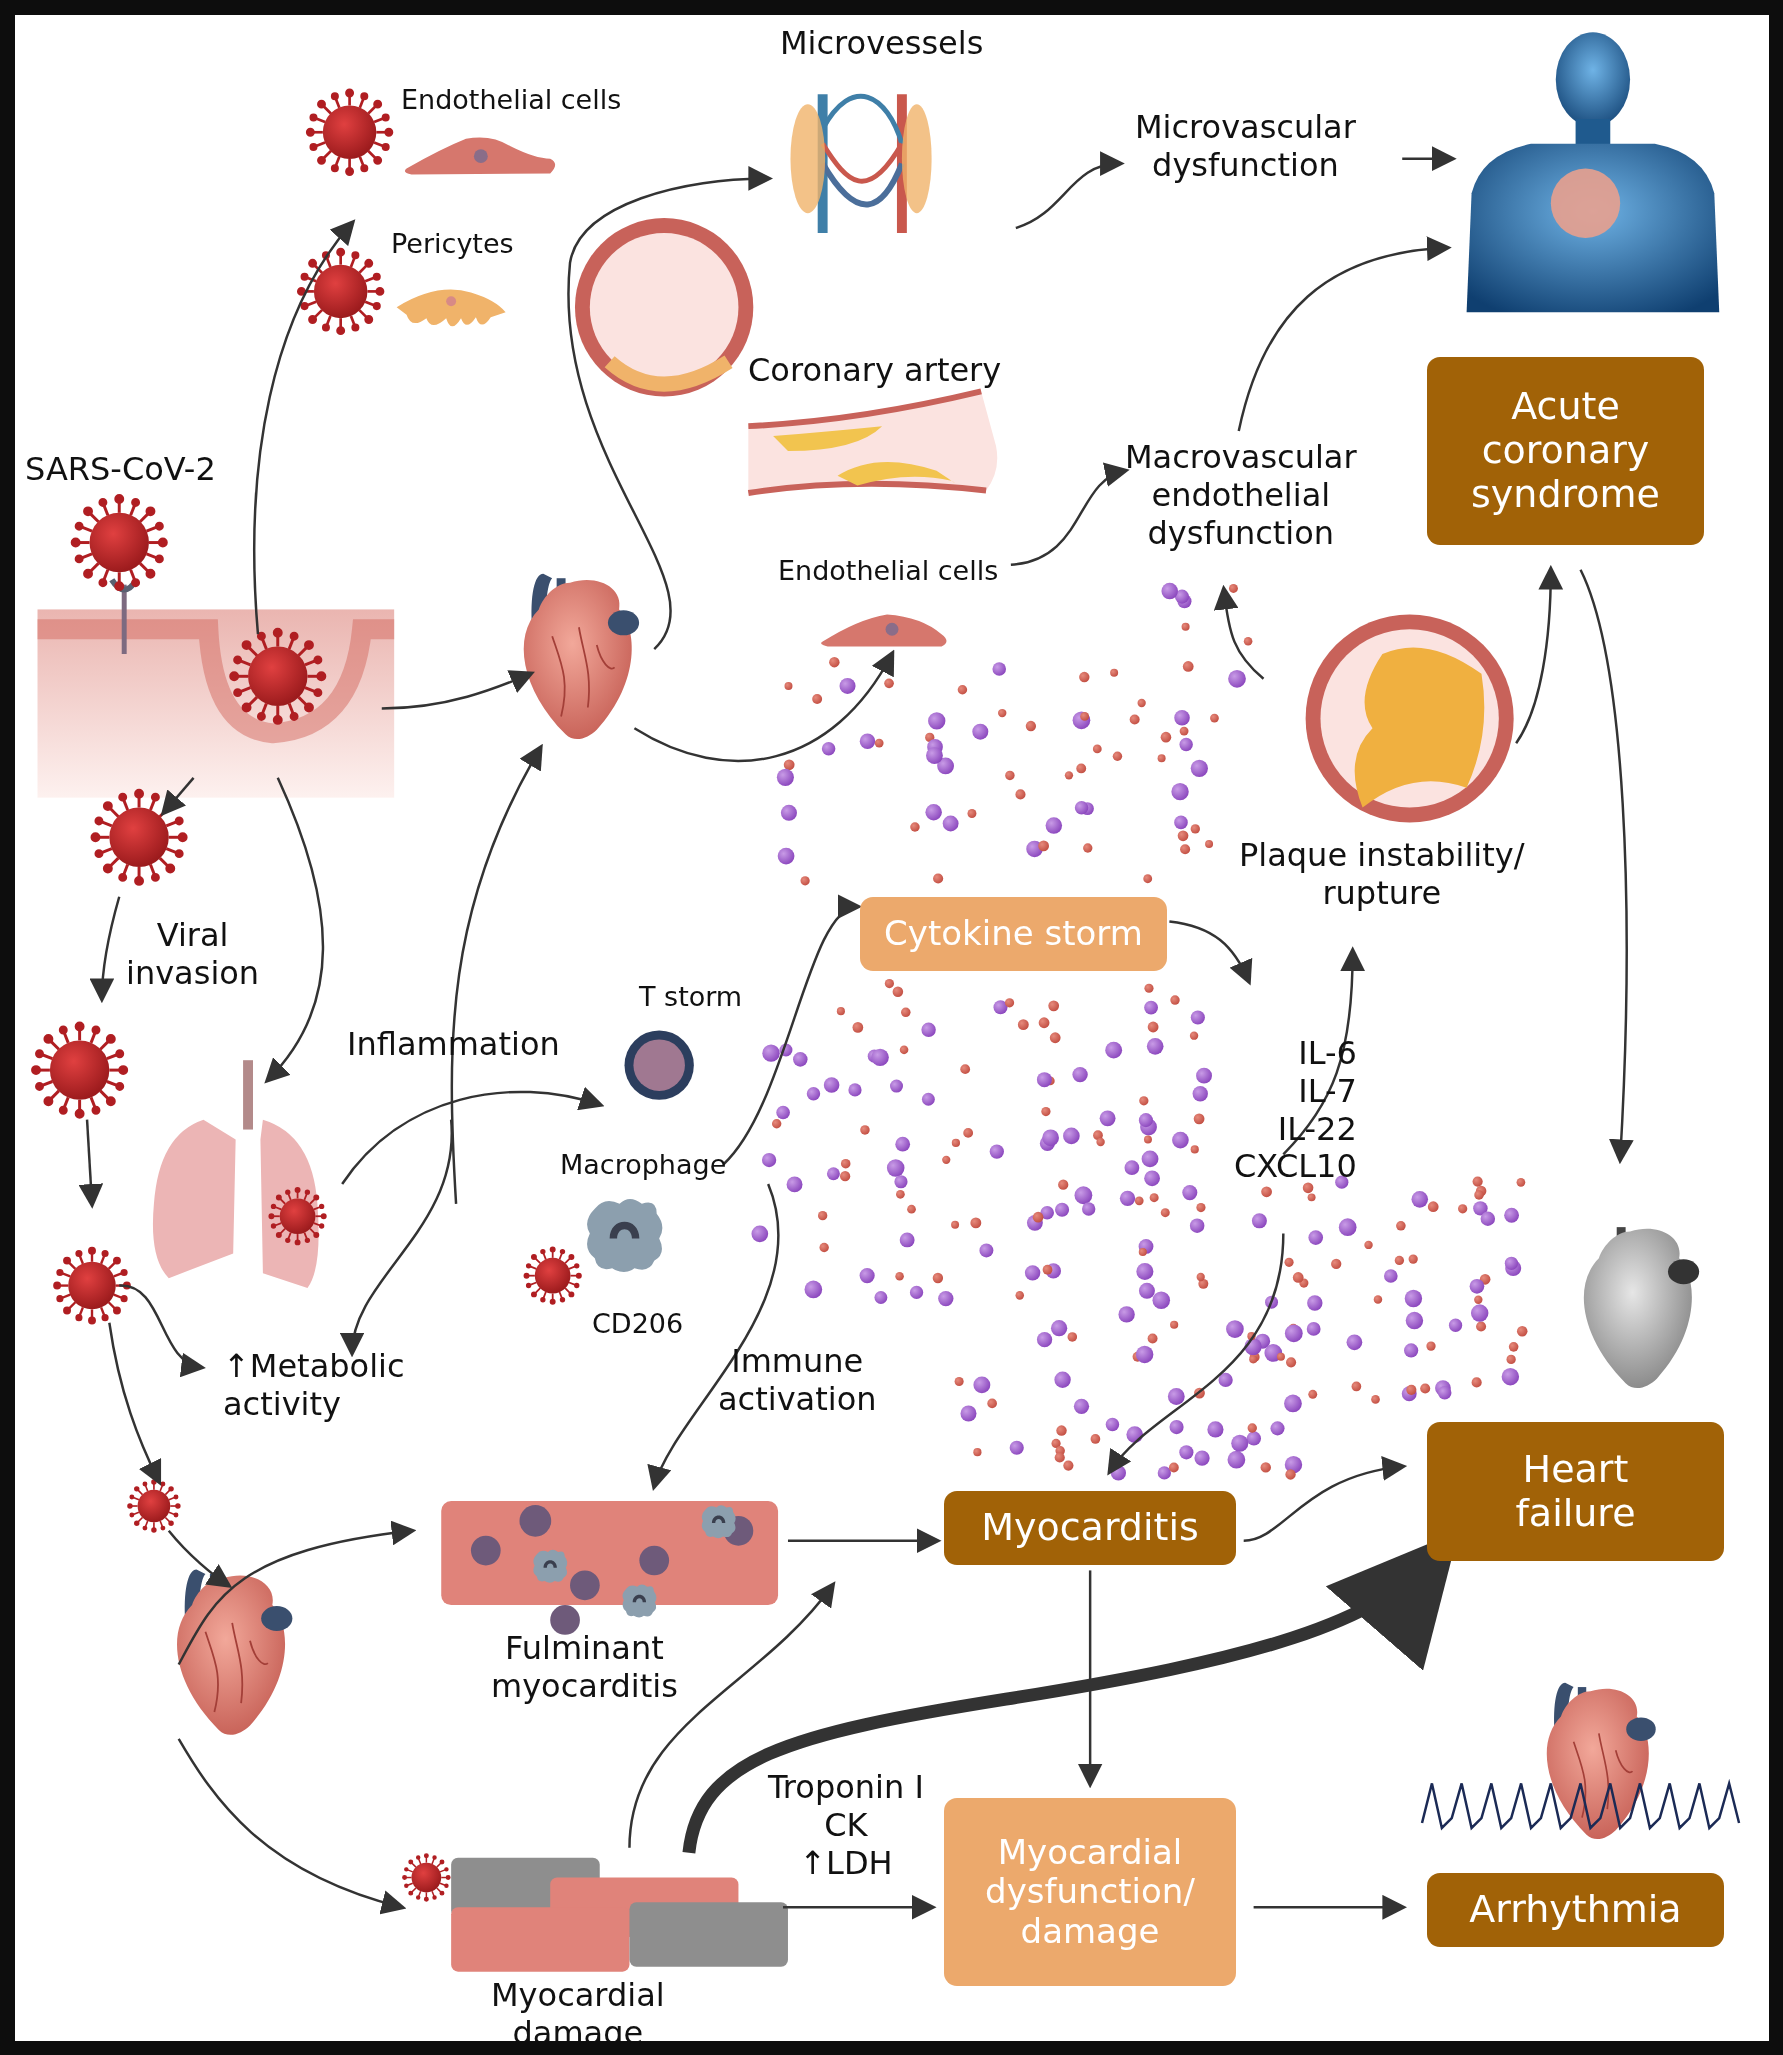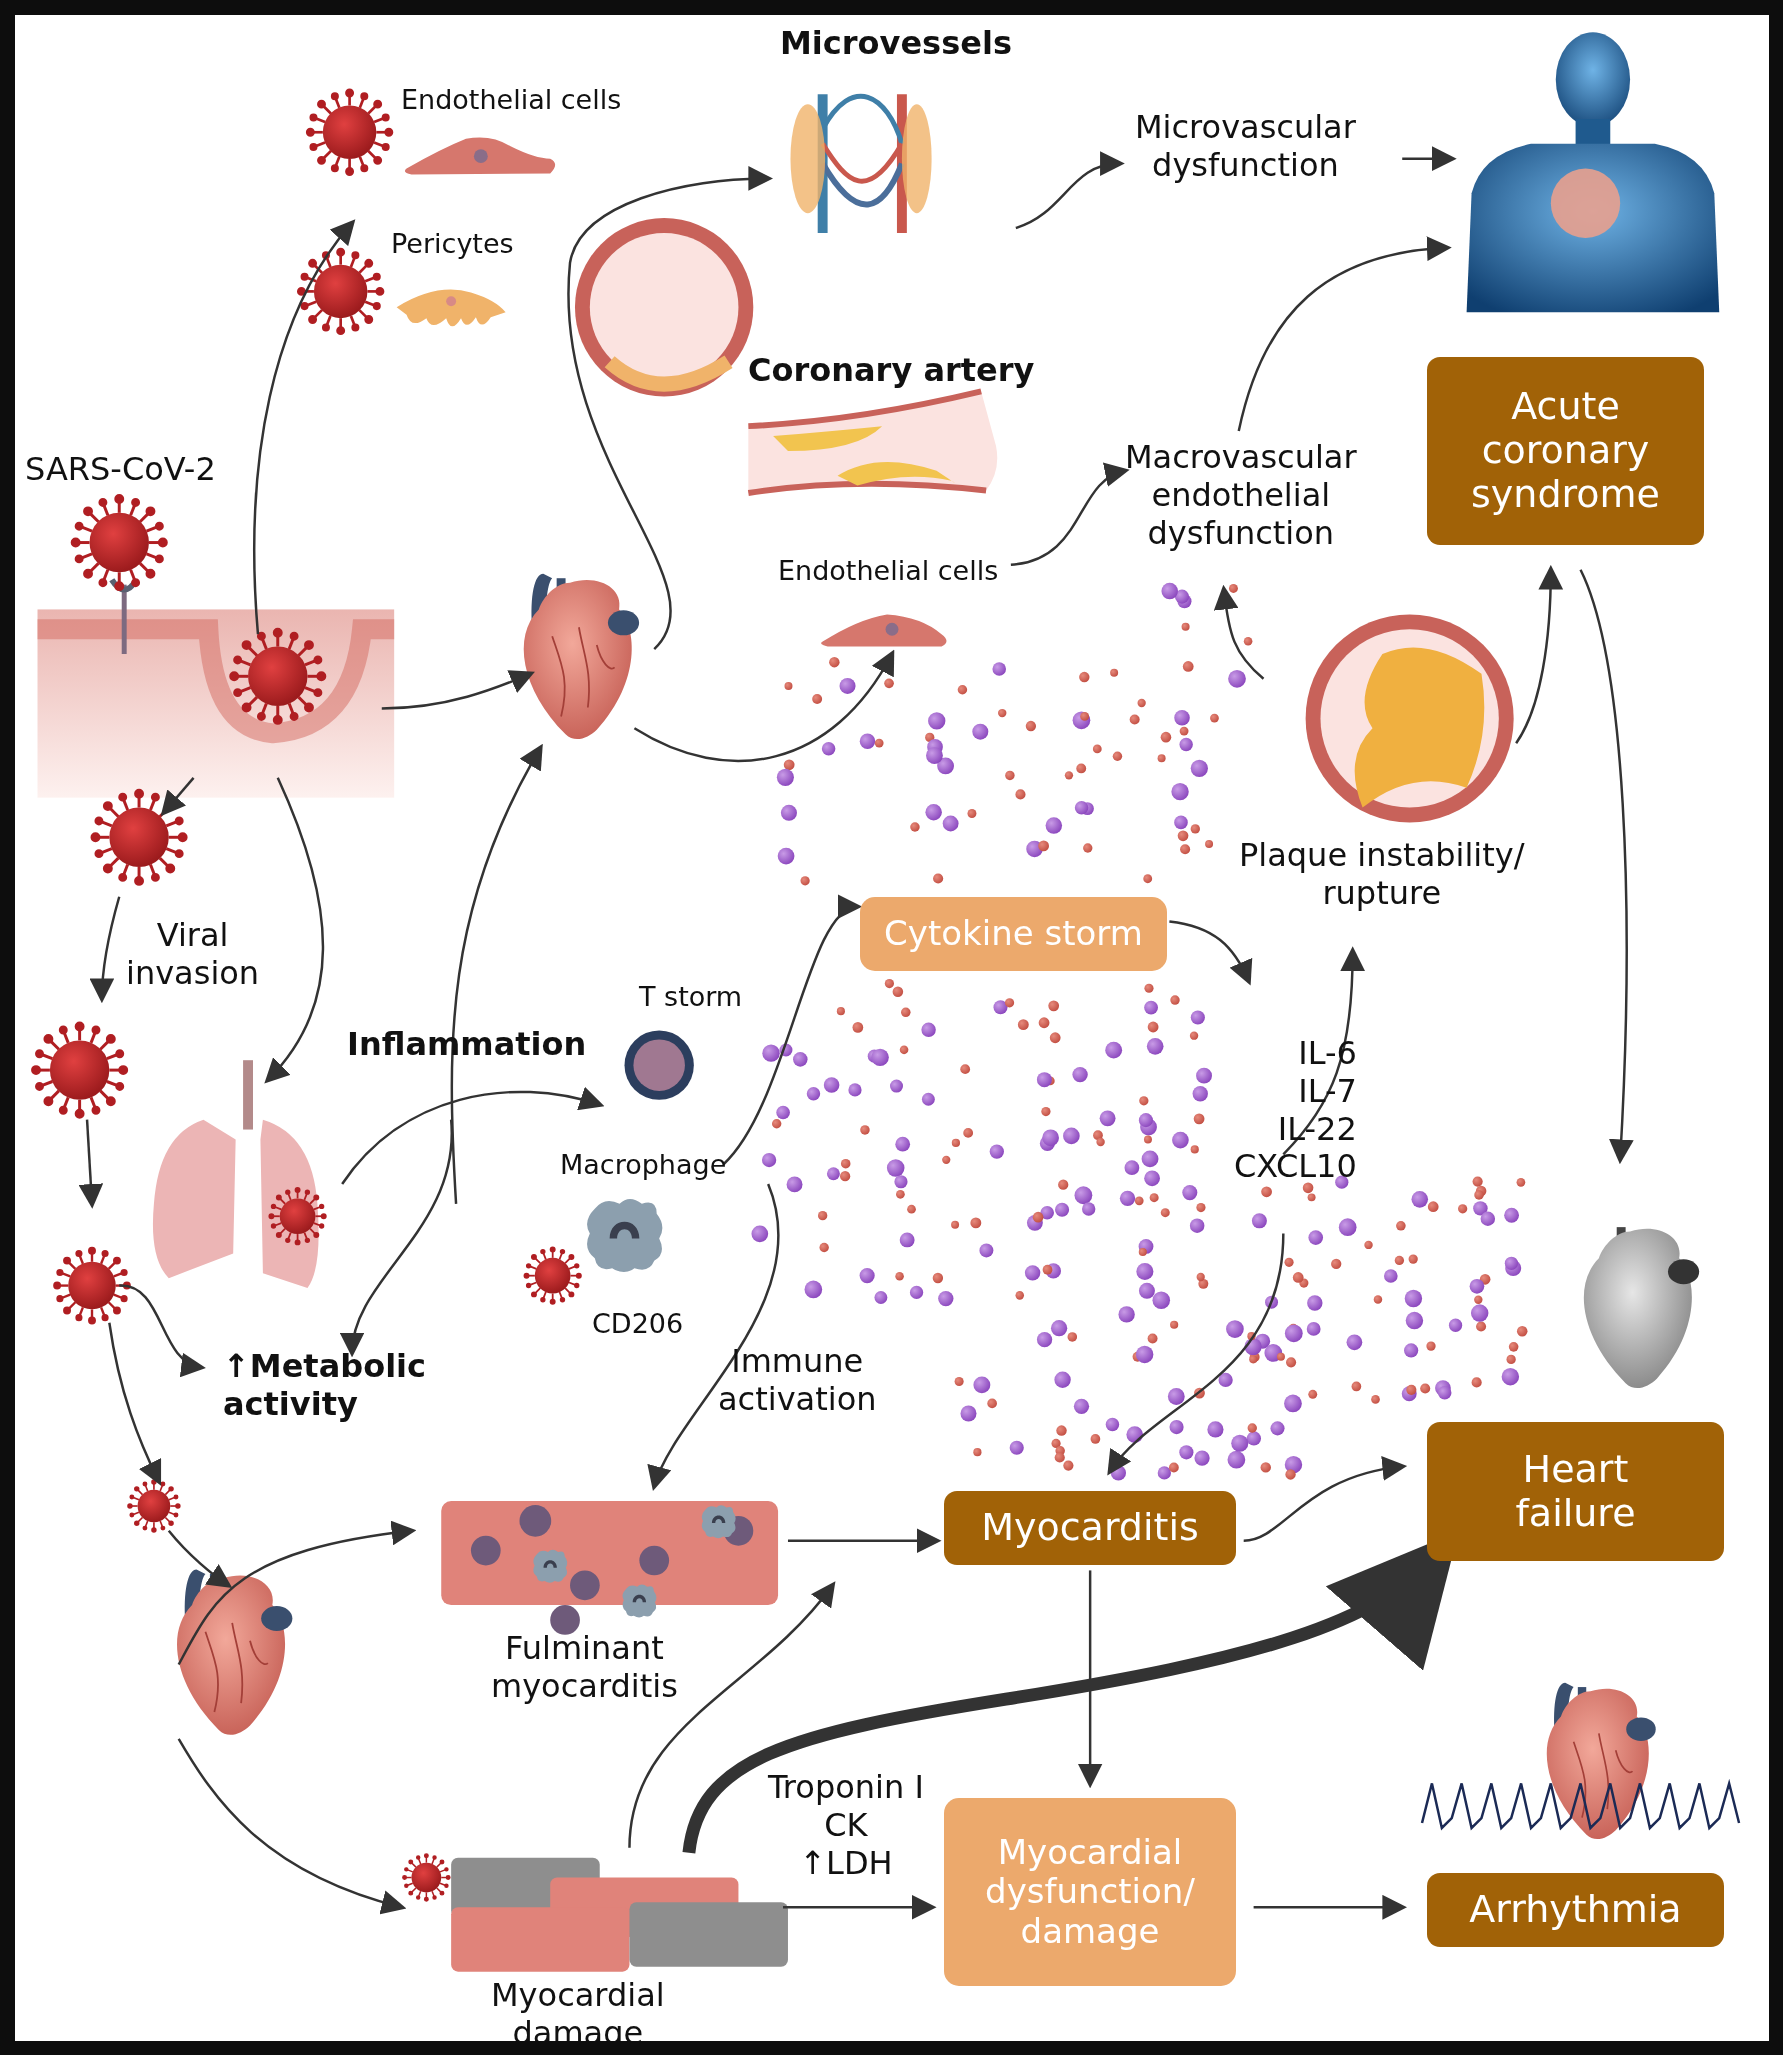--- a/index.html
+++ b/index.html
@@ -2,24 +2,24 @@
 <html style="font-size:8px"><head>
 <meta charset="utf-8">
 <style>
   html, body { margin:0; padding:0; background:#0d0d0d; }
   #frame { position:relative; width:1783px; height:2056px; background:#0d0d0d; }
   #canvas { position:absolute; left:15px; top:15px; width:1754px; height:2026px; background:#ffffff; overflow:hidden; }
   svg#diagram { position:absolute; left:0; top:0; width:1754px; height:2026px; }
   .lbl { position:absolute; font-family:"DejaVu Sans", sans-serif; color:#111; text-align:center; line-height:1.18; white-space:pre-line; }
   .lbl.md { font-size:32px; }
   .lbl.sm { font-size:27px; }
-  .lbl.bold { font-weight:bold; }
+  .lbl.bold { font-weight:normal; }
   .box { position:absolute; border-radius:13px; color:#fff; font-family:"DejaVu Sans", sans-serif; display:flex; align-items:center; justify-content:center; text-align:center; white-space:pre-line; line-height:1.15; }
   .box.grey { background:#a16207; font-size:38px; }
-  .box.orange { background:#eca96c; font-size:34px;border-radius:15px; }
+  .box.orange { background:#eca96c; font-size:34px; }
 </style>
 </head>
 <body>
 
 <div id="frame">
 <div id="canvas">
 
 <svg id="diagram" viewBox="0 0 3540 4090">
   <defs>
     <marker id="ah" markerWidth="10" markerHeight="10" refX="8" refY="5" orient="auto" markerUnits="strokeWidth">

